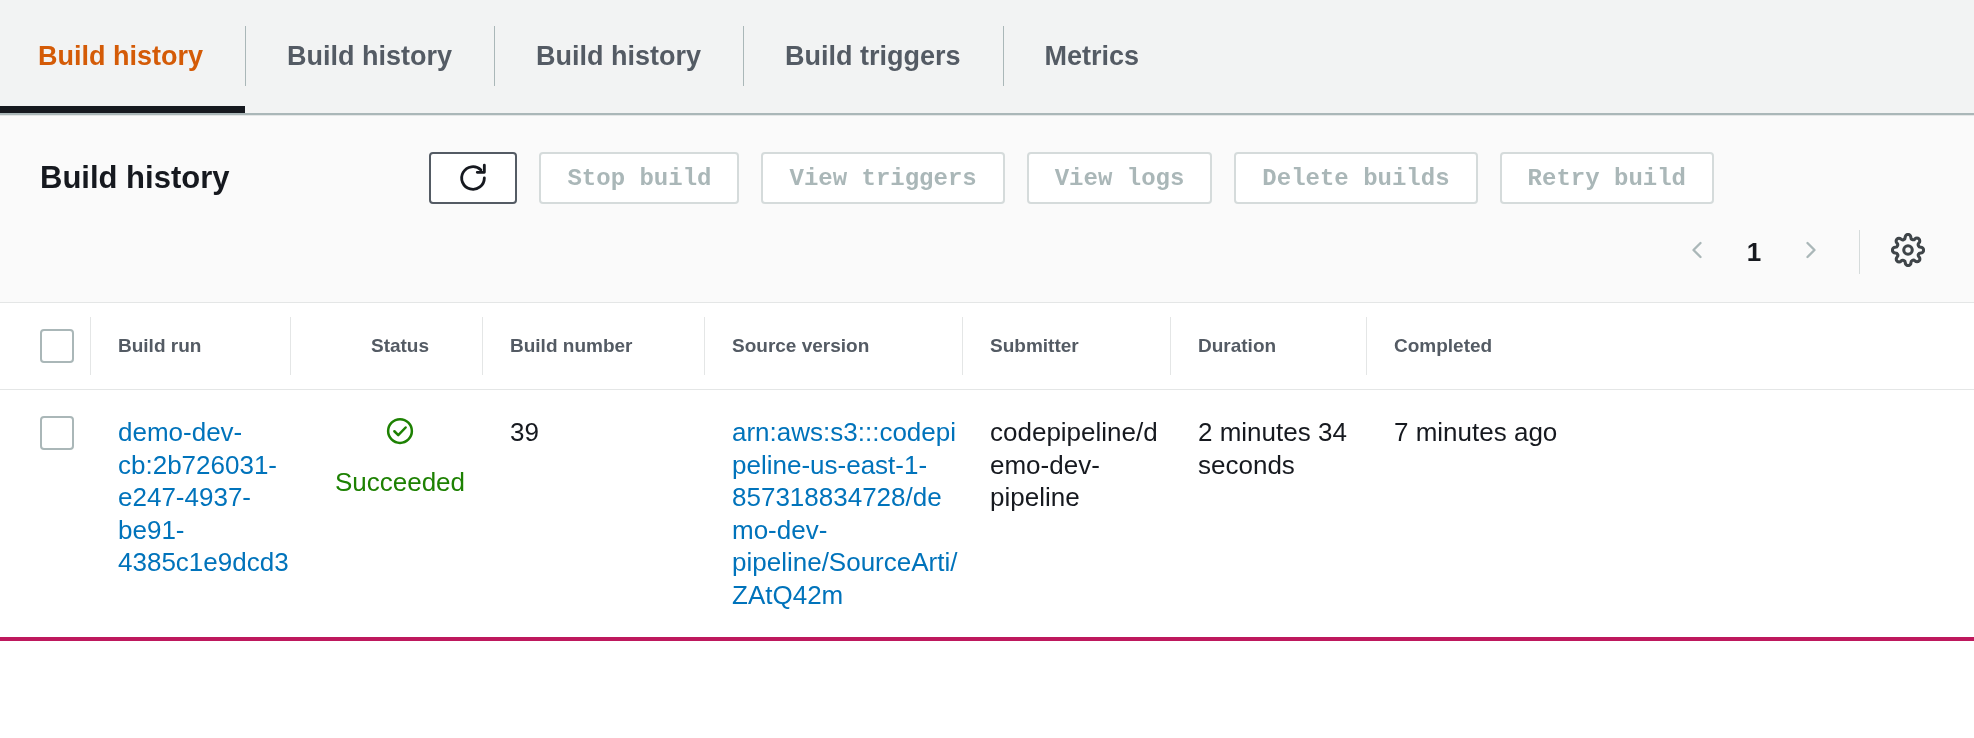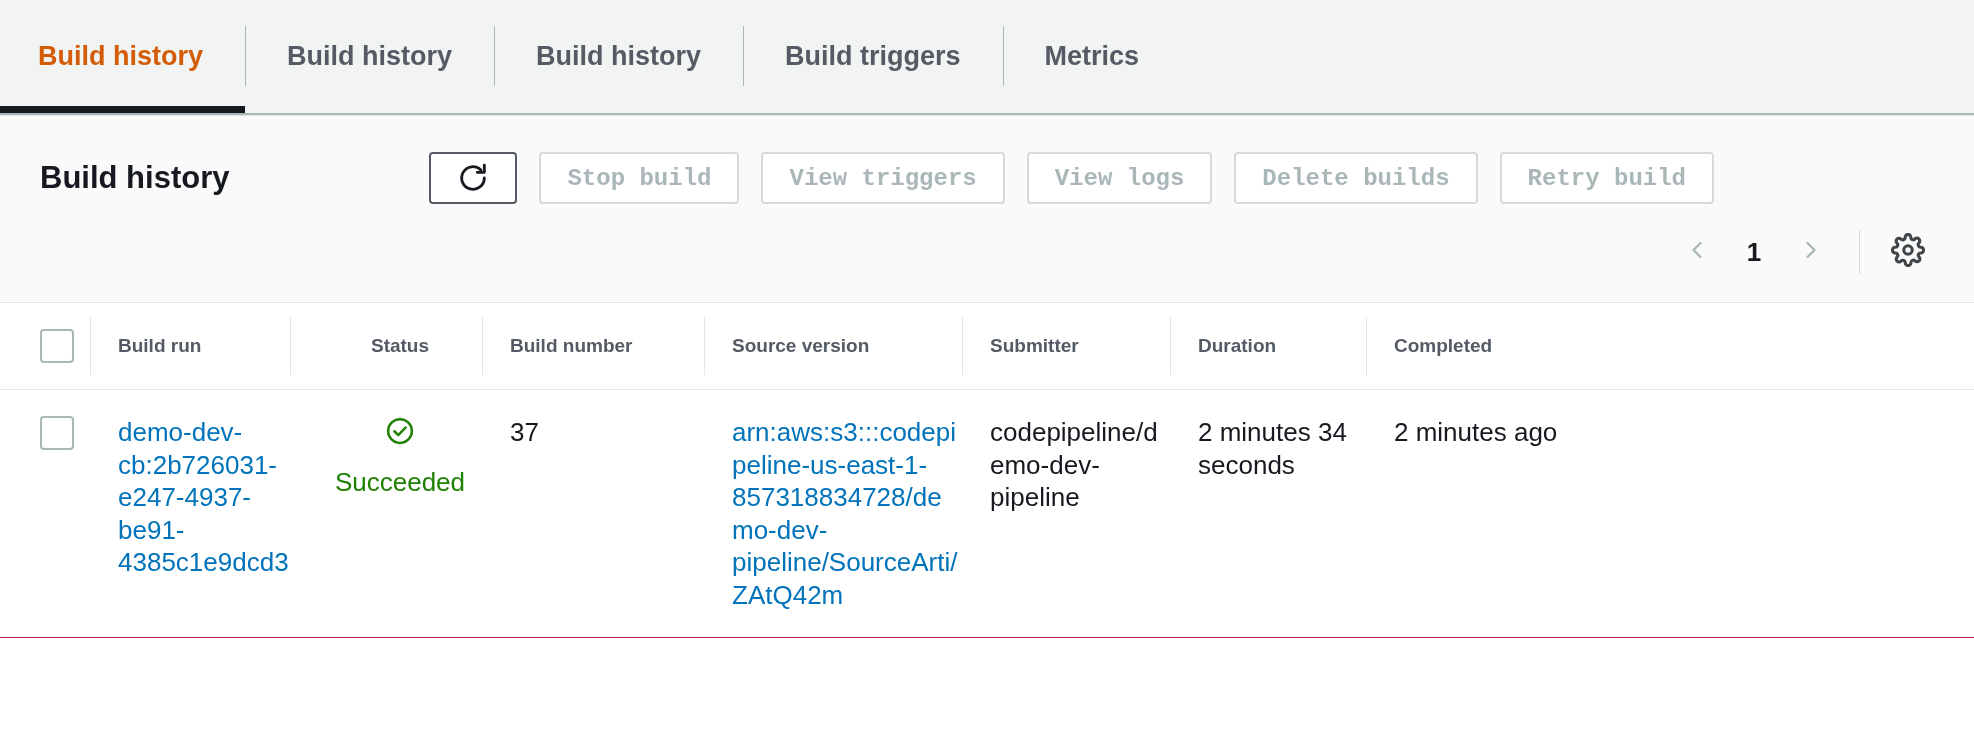--- a/index.html
+++ b/index.html
@@ -196,21 +196,21 @@
   thead tr { border-bottom: 1px solid #e4e6e6; }
 
   tbody td {
     font-size: 26px;
     color: #16191f;
     padding: 26px 0;
     vertical-align: top;
     line-height: 1.25;
     word-break: break-word;
   }
-  tbody tr { border-bottom: 1px solid #be185d; }
+  tbody tr { border-bottom: 4px solid #be185d; }
 
   .col-check  { width: 90px;  padding-left: 40px !important; }
   .col-run    { width: 200px; padding-left: 28px !important; }
   .col-status { width: 192px; padding-left: 28px !important; text-align: center; }
   .col-num    { width: 222px; padding-left: 28px !important; }
   .col-src    { width: 258px; padding-left: 28px !important; }
   .col-sub    { width: 208px; padding-left: 28px !important; }
   .col-dur    { width: 196px; padding-left: 28px !important; }
   .col-comp   { width: auto;  padding-left: 28px !important; }
 
@@ -356,24 +356,24 @@
             <span class="status-cell">
               <span>
                 <svg width="30" height="30" viewBox="0 0 24 24" fill="none" stroke="#1d8102" stroke-width="2" stroke-linecap="round" stroke-linejoin="round">
                   <circle cx="12" cy="12" r="9.5"></circle>
                   <polyline points="7.5 12.2 10.6 15.3 16.5 9.2"></polyline>
                 </svg>
               </span>
               <span>Succeeded</span>
             </span>
           </td>
-          <td class="col-num">37</td>
+          <td class="col-num">39</td>
           <td class="col-src">
             <a class="link">arn:aws:s3:::codepipeline-us-east-1-857318834728/demo-dev-pipeline/SourceArti/ZAtQ42m</a>
           </td>
           <td class="col-sub">codepipeline/demo-dev-pipeline</td>
           <td class="col-dur">2 minutes 34 seconds</td>
-          <td class="col-comp">2 minutes ago</td>
+          <td class="col-comp">7 minutes ago</td>
         </tr>
       </tbody>
     </table>
   </div>
 </div>
 
 </body></html>

